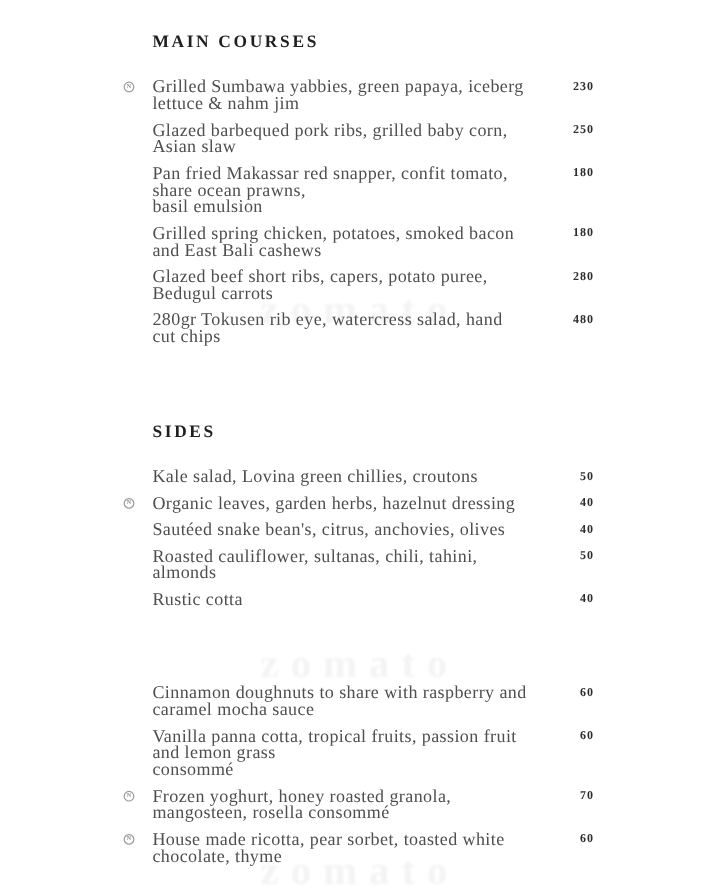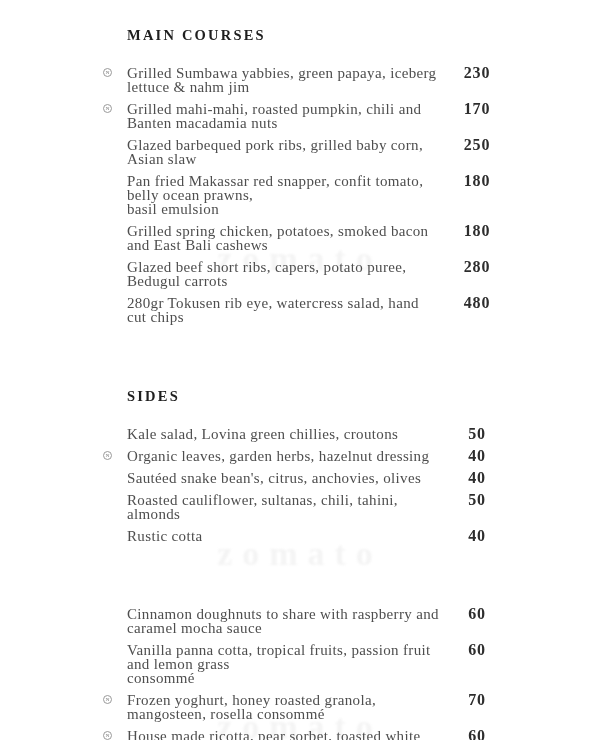--- a/index.html
+++ b/index.html
@@ -53,22 +53,22 @@
     padding-right: 18px;
     font-size: 15px;
     line-height: 14px;
     letter-spacing: 0.35px;
     color: #4e4e4e;
     white-space: pre-line;
   }
   .item-price {
     width: 36px;
     flex: 0 0 auto;
-    text-align: center;
-    font-size: 16px;
+    text-align: right;
+    font-size: 10px;
     line-height: 14px;
     font-weight: 700;
     letter-spacing: 0.8px;
     color: #2d2d2d;
   }
   .diet-icon {
     position: absolute;
     left: -24px;
     top: 2px;
     width: 9px;
@@ -95,35 +95,30 @@
   <div id="sections">
   <section class="menu-section">
     <h2 class="section-title">MAIN COURSES</h2>
     <div class="items">
   <div class="menu-item">
     <span class="diet-icon">N</span>
     <span class="item-text">Grilled Sumbawa yabbies, green papaya, iceberg lettuce &amp; nahm jim</span>
     <span class="item-price">230</span>
   </div>
 
-  <div class="menu-item">
-    <span class="diet-icon">N</span>
-    <span class="item-text">Grilled mahi-mahi, roasted pumpkin, chili and Banten macadamia nuts</span>
-    <span class="item-price">170</span>
-  </div>
 
   <div class="menu-item">
 
     <span class="item-text">Glazed barbequed pork ribs, grilled baby corn, Asian slaw</span>
     <span class="item-price">250</span>
   </div>
 
   <div class="menu-item">
 
-    <span class="item-text">Pan fried Makassar red snapper, confit tomato, belly ocean prawns,
+    <span class="item-text">Pan fried Makassar red snapper, confit tomato, share ocean prawns,
 basil emulsion</span>
     <span class="item-price">180</span>
   </div>
 
   <div class="menu-item">
 
     <span class="item-text">Grilled spring chicken, potatoes, smoked bacon and East Bali cashews</span>
     <span class="item-price">180</span>
   </div>
 

